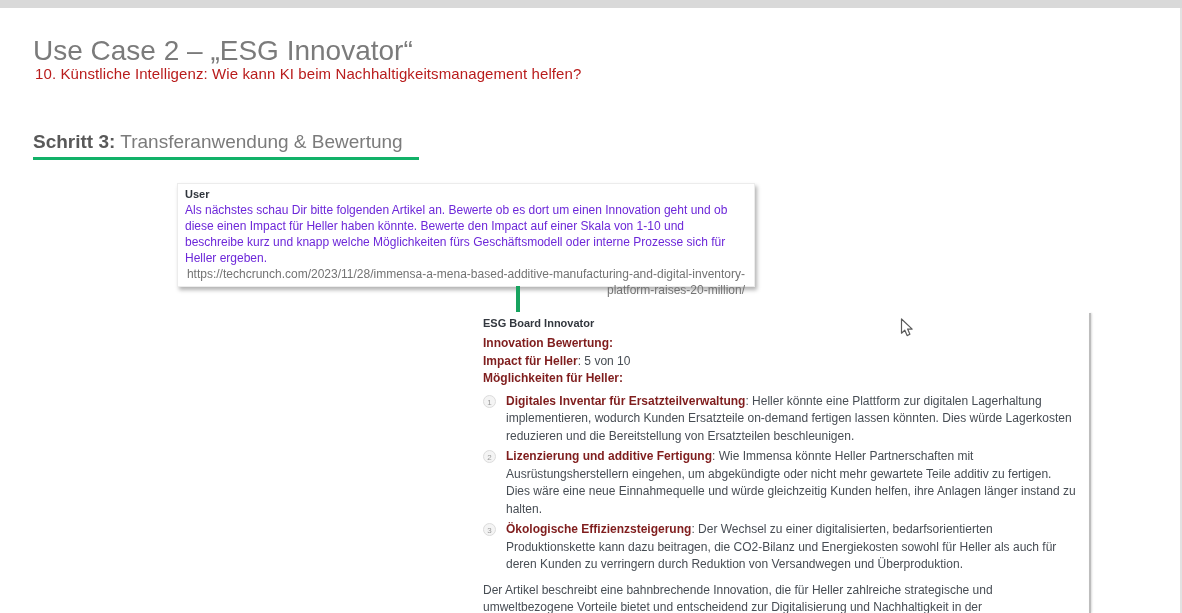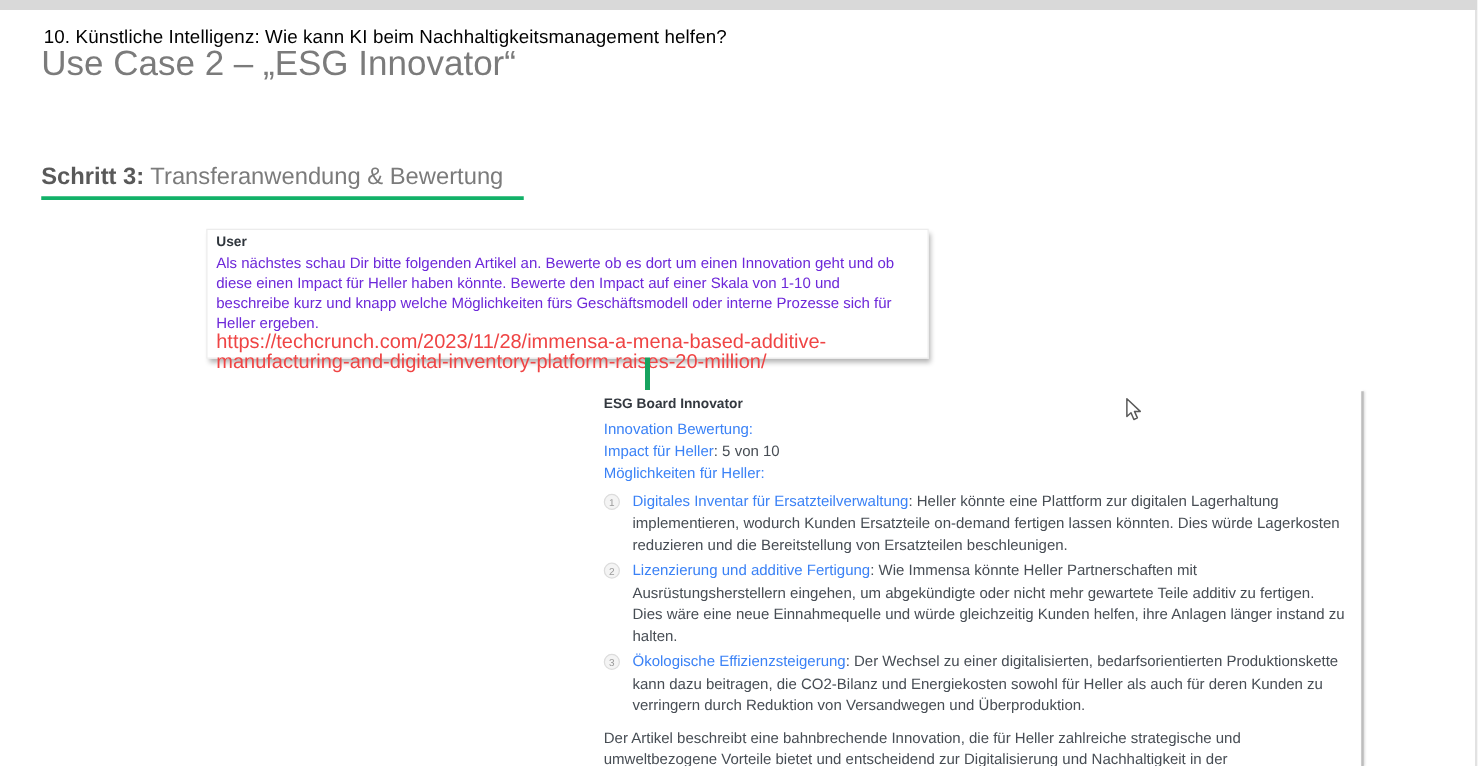--- a/index.html
+++ b/index.html
@@ -12,37 +12,37 @@
   .right-strip{position:absolute;top:8px;right:0;width:2px;height:605px;background:#e2e2e2;}
 
   .kicker{position:absolute;left:35px;top:21px;font-size:15px;letter-spacing:.1px;}
   .title{position:absolute;left:33px;top:35px;font-size:28px;color:#7b7b7b;}
   .section{position:absolute;left:33px;top:131px;font-size:19px;}
   .section .label{font-weight:bold;color:#595959;}
   .section .rest{color:#7b7b7b;}
   .section-underline{position:absolute;left:33px;top:157px;width:386px;height:3px;}
 
   .user-box{
-    position:absolute;left:165px;top:183px;width:578px;height:104px;
+    position:absolute;left:177px;top:183px;width:578px;height:104px;
     background:#ffffff;border:1px solid #ececec;
     box-shadow:2px 3px 4px rgba(0,0,0,0.30);
     box-sizing:border-box;padding:3px 9px 0 7px;
   }
   .user-role{font-size:11px;font-weight:bold;color:#2f353c;line-height:15px;}
   .user-text{font-size:12px;color:#6d28d9;line-height:16px;}
-  .user-url{font-size:16px;color:#ef4444;line-height:16px;overflow-wrap:anywhere;}
+  .user-url{font-size:12px;color:#737373;line-height:16px;overflow-wrap:anywhere;text-align:right;}
 
   .connector{position:absolute;left:516px;top:286px;width:4px;height:26px;}
 
   .response{
     position:absolute;left:483px;top:316px;width:594px;
     font-size:12px;color:#474d54;line-height:17.5px;
   }
   .resp-role{font-size:11px;font-weight:bold;color:#33383f;line-height:14px;margin-bottom:5px;}
-  .bold{font-weight:normal;color:#3b82f6;}
+  .bold{font-weight:bold;color:#7f1d1d;}
   .resp-list{margin-top:5px;}
   .resp-item{display:flex;margin-bottom:3px;}
   .num-badge{
     width:13px;height:13px;border-radius:50%;background:#f4f4f4;border:1px solid #dcdcdc;
     color:#9a9a9a;font-size:8px;line-height:13px;text-align:center;
     flex-shrink:0;margin:2px 10px 0 0;box-sizing:border-box;
   }
   .closing{margin-top:8px;}
 
   .panel-edge{position:absolute;left:1089px;top:313px;width:2px;height:300px;background:#bdbdbd;box-shadow:1px 0 2px rgba(0,0,0,0.15);}
@@ -50,21 +50,21 @@
   .cursor{position:absolute;left:900px;top:318px;}
 </style>
 </head>
 <body>
 
 <div id="slide">
 
   <div class="top-strip"></div>
   <div class="right-strip"></div>
 
-  <div class="kicker" style="color: #000000;">10. Künstliche Intelligenz: Wie kann KI beim Nachhaltigkeitsmanagement helfen?</div>
+  <div class="kicker" style="color: #b91c1c; margin-top: 44px;">10. Künstliche Intelligenz: Wie kann KI beim Nachhaltigkeitsmanagement helfen?</div>
 
   <div class="title">Use Case 2 – „ESG Innovator“</div>
 
   <div class="section">
     <span class="label">Schritt 3:</span><span class="rest"> Transferanwendung &amp; Bewertung</span>
   </div>
   <div class="section-underline" style="background: rgb(18, 177, 104);"></div>
 
   <div class="user-box">
     <div class="user-role">User</div>

